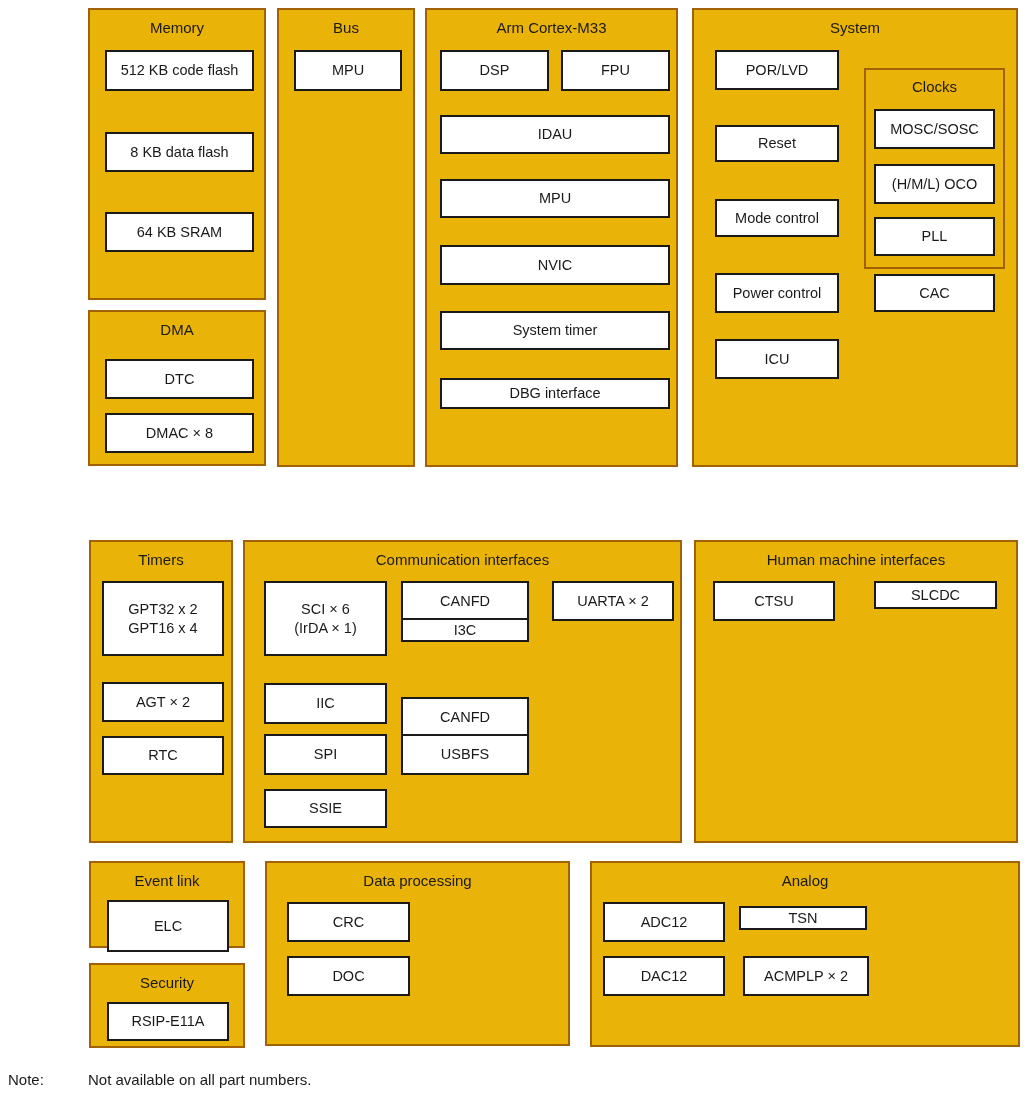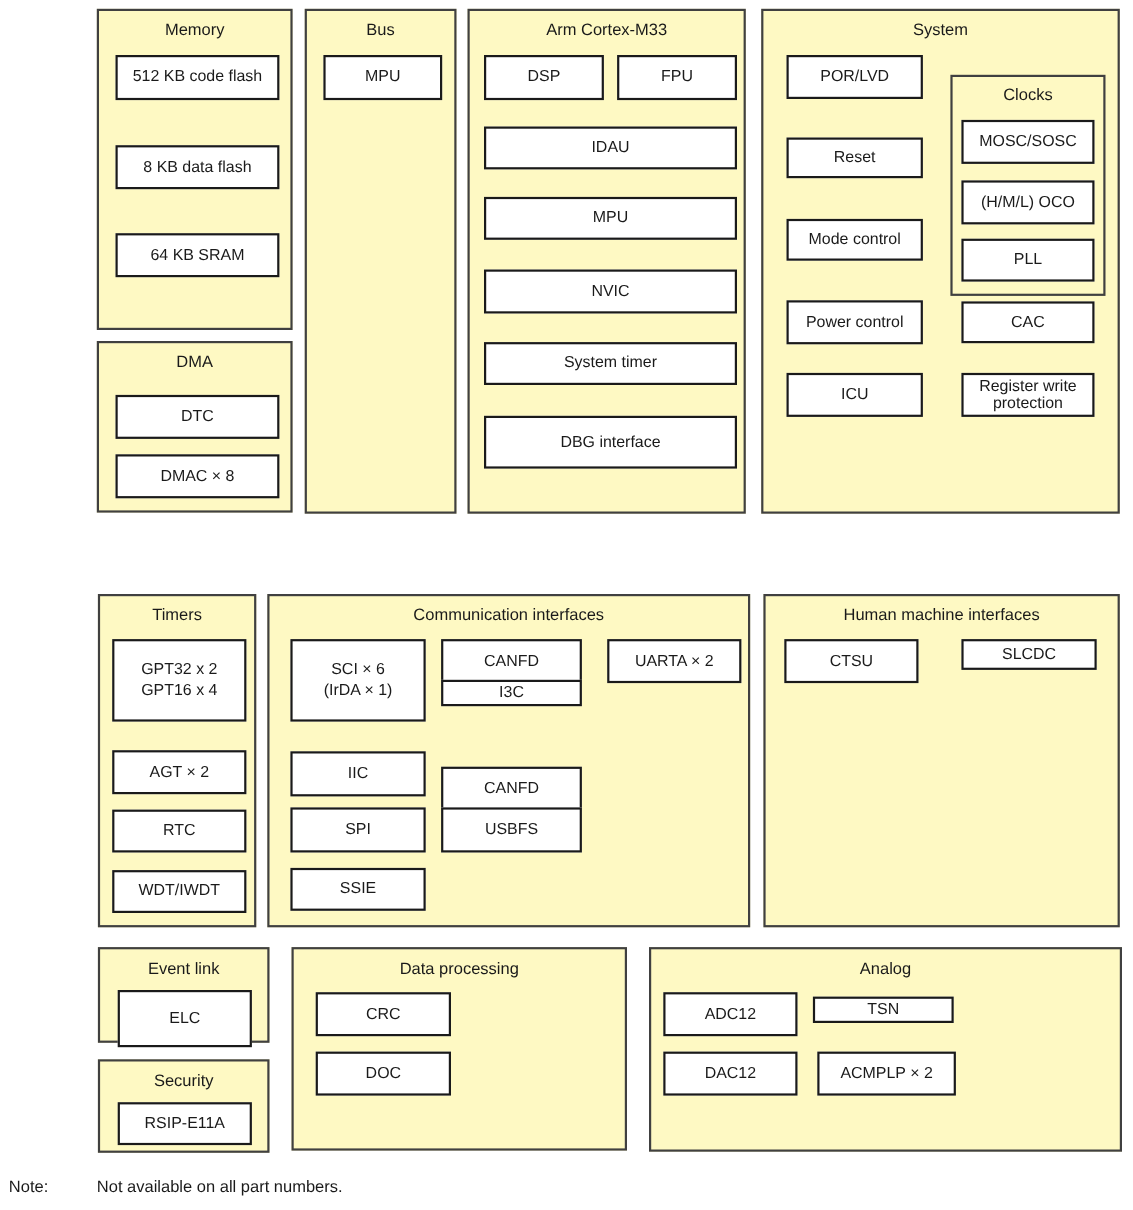--- a/index.html
+++ b/index.html
@@ -7,22 +7,22 @@
   .diagram {
     position: relative;
     width: 1030px;
     height: 1100px;
     background: #ffffff;
     font-family: "Liberation Sans", sans-serif;
     color: #1a1a1a;
   }
   .sec {
     position: absolute;
-    border: 2px solid #404040;
-    background: #fef9c3;
+    border: 2px solid #a16207;
+    background: #eab308;
   }
   .sec-title {
     position: absolute;
     top: 9px;
     left: 0;
     right: 0;
     text-align: center;
     font-size: 15px;
     white-space: nowrap;
   }
@@ -72,51 +72,49 @@
   </section>
 
   <section class="sec" style="left:425px;top:8px;width:253px;height:459px">
     <div class="sec-title">Arm Cortex-M33</div>
     <div class="blk" style="left:13px;top:40px;width:109px;height:41px">DSP</div>
     <div class="blk" style="left:134px;top:40px;width:109px;height:41px">FPU</div>
     <div class="blk" style="left:13px;top:105px;width:230px;height:39px">IDAU</div>
     <div class="blk" style="left:13px;top:169px;width:230px;height:39px">MPU</div>
     <div class="blk" style="left:13px;top:235px;width:230px;height:40px">NVIC</div>
     <div class="blk" style="left:13px;top:301px;width:230px;height:39px">System timer</div>
-    <div class="blk" style="left:13px;top:368px;width:230px;height:48px">DBG interface</div>
+    <div class="blk" style="left:13px;top:368px;width:230px;height:31px">DBG interface</div>
   </section>
 
   <section class="sec" style="left:692px;top:8px;width:326px;height:459px">
     <div class="sec-title">System</div>
     <div class="blk" style="left:21px;top:40px;width:124px;height:40px">POR/LVD</div>
     <div class="blk" style="left:21px;top:115px;width:124px;height:37px">Reset</div>
     <div class="blk" style="left:21px;top:189px;width:124px;height:38px">Mode control</div>
     <div class="blk" style="left:21px;top:263px;width:124px;height:40px">Power control</div>
     <div class="blk" style="left:21px;top:329px;width:124px;height:40px">ICU</div>
 
     <section class="sec" style="left:170px;top:58px;width:141px;height:201px;border-width:2px">
       <div class="sec-title" style="top:8px">Clocks</div>
       <div class="blk" style="left:8px;top:39px;width:121px;height:40px">MOSC/SOSC</div>
       <div class="blk" style="left:8px;top:94px;width:121px;height:40px">(H/M/L) OCO</div>
       <div class="blk" style="left:8px;top:147px;width:121px;height:39px">PLL</div>
     </section>
 
     <div class="blk" style="left:180px;top:264px;width:121px;height:38px">CAC</div>
-    <div class="blk wrap2" style="left:180px;top:329px;width:121px;height:40px">Register write protection</div>
   </section>
 
   <section class="sec" style="left:89px;top:540px;width:144px;height:303px">
     <div class="sec-title">Timers</div>
     <div class="blk" style="left:11px;top:39px;width:122px;height:75px">
       <span>GPT32 x 2</span>
       <span>GPT16 x 4</span>
     </div>
     <div class="blk" style="left:11px;top:140px;width:122px;height:40px">AGT × 2</div>
     <div class="blk" style="left:11px;top:194px;width:122px;height:39px">RTC</div>
-    <div class="blk" style="left:11px;top:249px;width:122px;height:39px">WDT/IWDT</div>
   </section>
 
   <section class="sec" style="left:243px;top:540px;width:439px;height:303px">
     <div class="sec-title">Communication interfaces</div>
     <div class="blk" style="left:19px;top:39px;width:123px;height:75px">
       <span>SCI × 6</span>
       <span>(IrDA × 1)</span>
     </div>
     <div class="blk" style="left:156px;top:39px;width:128px;height:40px">CANFD</div>
     <div class="blk" style="left:156px;top:76px;width:128px;height:24px">I3C</div>

